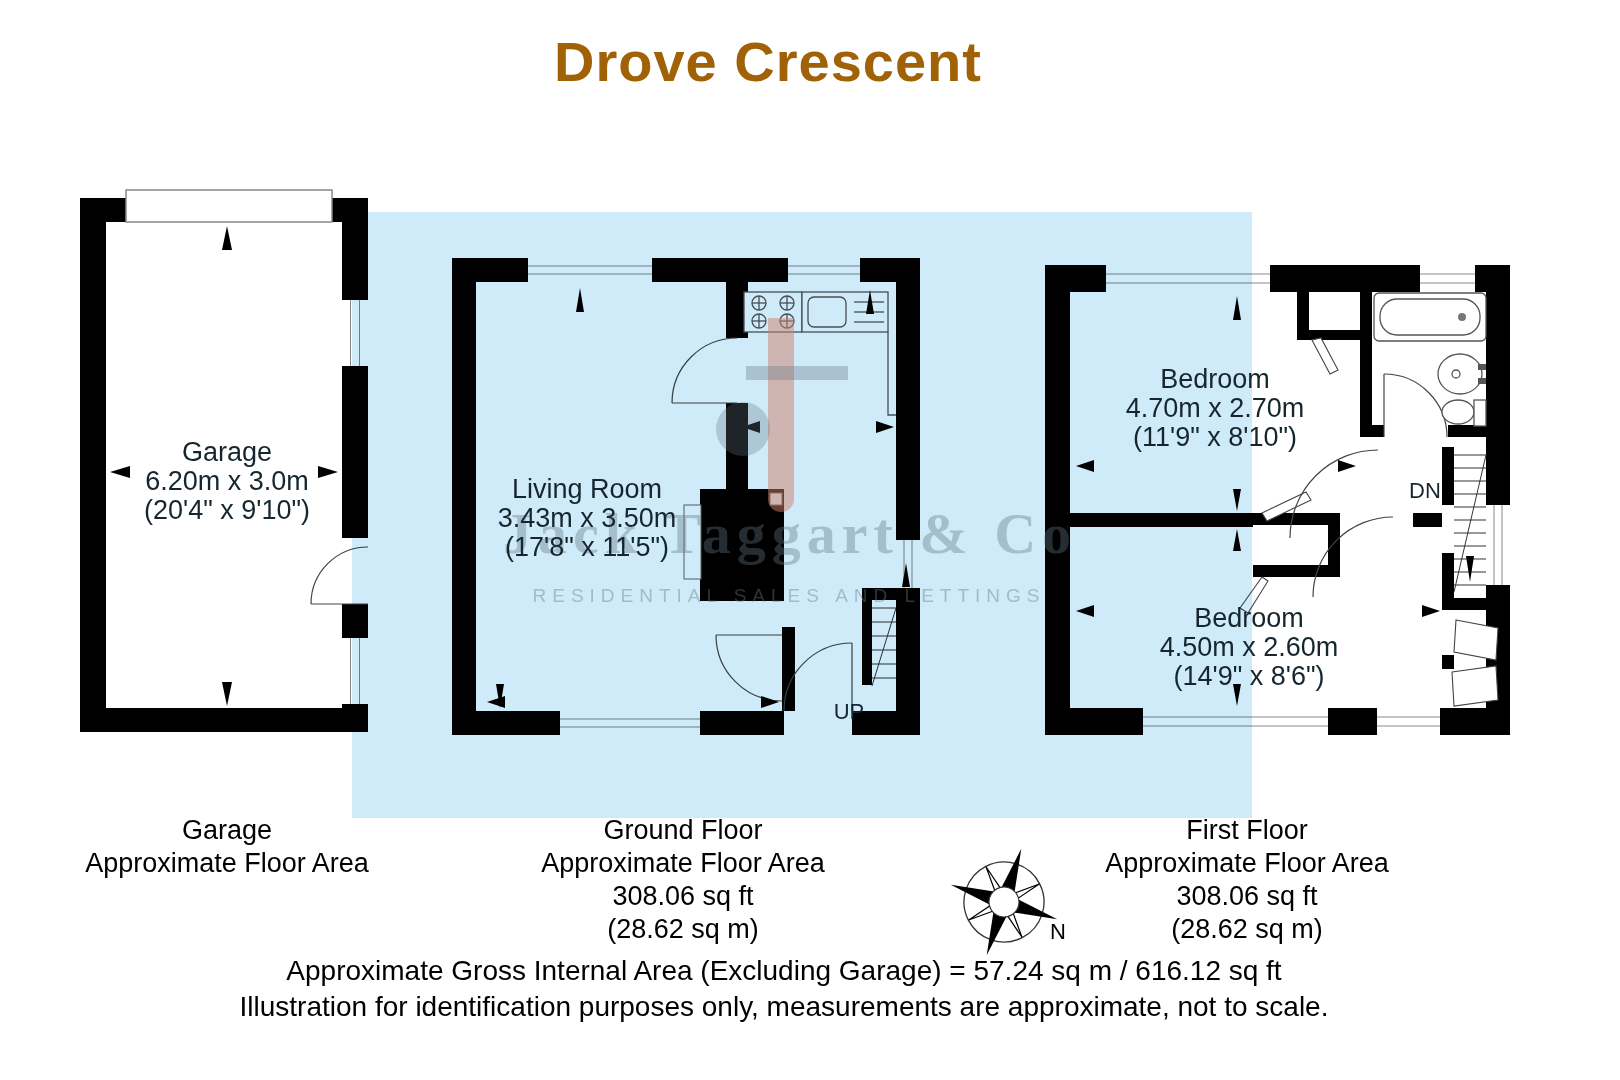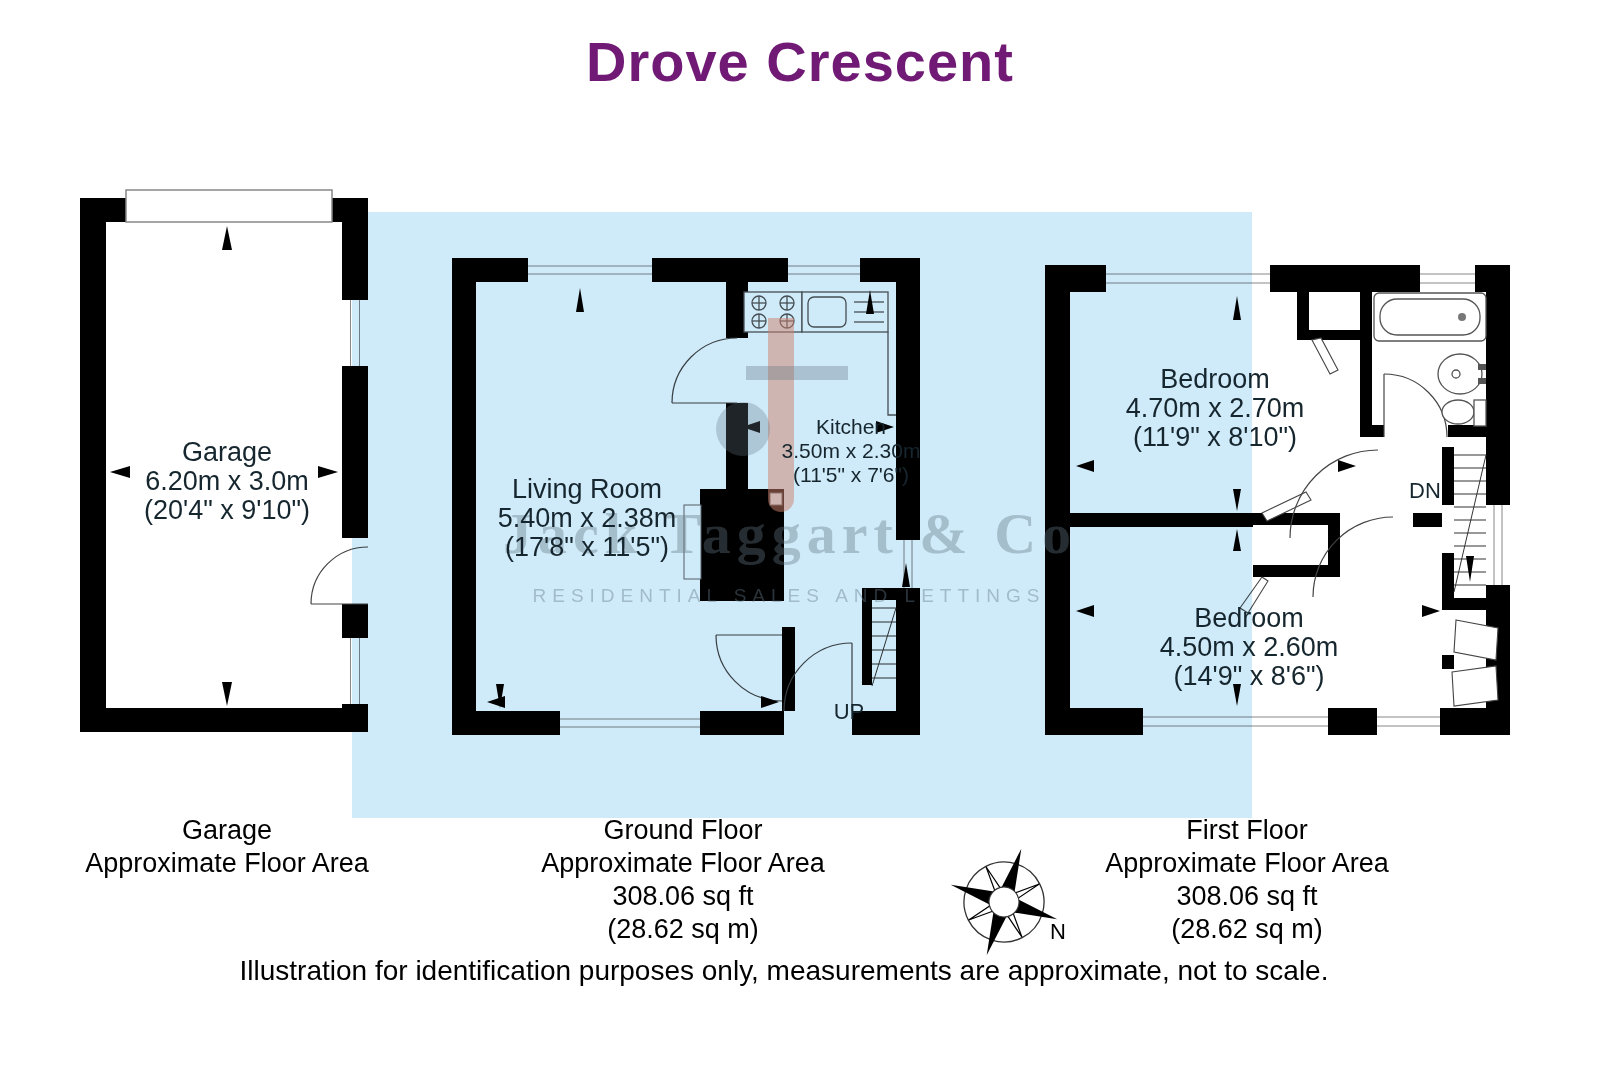--- a/index.html
+++ b/index.html
@@ -5,21 +5,21 @@
   html,body{margin:0;padding:0;background:#fff;}
   .canvas{position:relative;width:1620px;height:1080px;background:#fff;
           font-family:"Liberation Sans",sans-serif;overflow:hidden;}
   .layer{position:absolute;left:0;top:0;width:1620px;height:1080px;}
   #plan-svg{z-index:1;}
   .wm{z-index:2;position:absolute;}
   .overlay{position:absolute;left:352px;top:212px;width:900px;height:606px;
            background:#cfeaf9;mix-blend-mode:multiply;z-index:3;}
   .lbl{position:absolute;z-index:4;text-align:center;color:#141414;
        transform:translateX(-50%);line-height:1.16;white-space:nowrap;}
-  .title{top:30px;left:800px;font-size:56px;font-weight:bold;color:#701a75;letter-spacing:1px;}
+  .title{top:30px;left:768px;font-size:56px;font-weight:bold;color:#a16207;letter-spacing:1px;}
   .room{font-size:27px;line-height:29px;color:#16262e;}
   .room.small{font-size:21px;line-height:24px;}
   .stair-lbl{font-size:22px;color:#16262e;margin-top:11px;}
   .caption{font-size:27px;line-height:33px;color:#000;}
   .footer{font-size:28px;line-height:36px;color:#000;}
   .north{font-size:22px;color:#000;}
   .wm-name{font-family:"Liberation Serif",serif;font-weight:bold;font-size:58px;
            letter-spacing:6px;color:rgba(120,128,134,0.38);transform:translateX(-50%);white-space:nowrap;}
   .wm-tag{font-size:19px;letter-spacing:6px;color:rgba(125,134,140,0.42);
           transform:translateX(-50%);white-space:nowrap;}
@@ -315,29 +315,24 @@
   <div class="lbl title">Drove Crescent</div>
 
   <div class="lbl room" style="left:227px;top:438px;">
     <div>Garage</div>
     <div>6.20m x 3.0m</div>
     <div>(20'4" x 9'10")</div>
   </div>
 
   <div class="lbl room" style="left:587px;top:475px;">
     <div>Living Room</div>
-    <div>5.40m x 2.38m</div>
+    <div>3.43m x 3.50m</div>
     <div>(17'8" x 11'5")</div>
   </div>
 
-  <div class="lbl room small" style="left:851px;top:415px;">
-    <div>Kitchen</div>
-    <div>3.50m x 2.30m</div>
-    <div>(11'5" x 7'6")</div>
-  </div>
 
   <div class="lbl room" style="left:1215px;top:365px;">
     <div>Bedroom</div>
     <div>4.70m x 2.70m</div>
     <div>(11'9" x 8'10")</div>
   </div>
 
   <div class="lbl room" style="left:1249px;top:604px;">
     <div>Bedroom</div>
     <div>4.50m x 2.60m</div>
@@ -361,16 +356,17 @@
   </div>
 
   <div class="lbl caption" style="left:1247px;top:814px;">
     <div>First Floor</div>
     <div>Approximate Floor Area</div>
     <div>308.06 sq ft</div>
     <div>(28.62 sq m)</div>
   </div>
 
   <div class="lbl footer" style="left:784px;top:953px;">
+    <div>Approximate Gross Internal Area (Excluding Garage) = 57.24 sq m / 616.12 sq ft</div>
     <div>Illustration for identification purposes only, measurements are approximate, not to scale.</div>
   </div>
 
 </div>
 
 </body></html>

